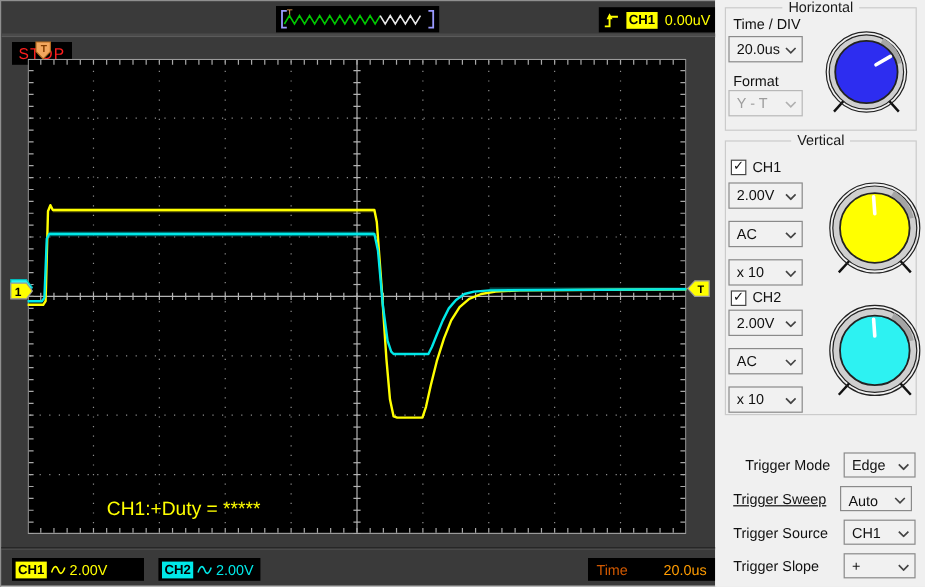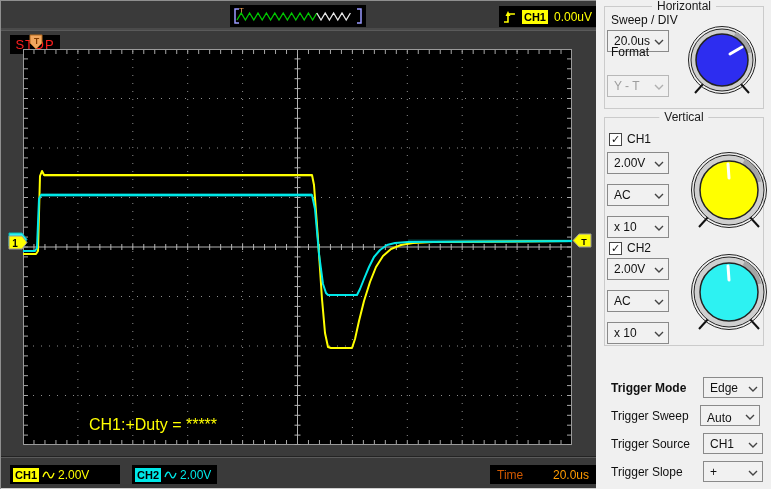--- a/index.html
+++ b/index.html
@@ -414,28 +414,28 @@
       </div>
     </div>
     <div class="scope-bottom-edge"></div>
   </div>
 
   <div class="panel">
 
     <div class="group" style="left:8px;top:6px;width:160px;height:103px;">
       <span class="legend">Horizontal</span>
     </div>
-    <span class="lbl" style="left:15px;top:13px;">Sweep / DIV</span>
+    <span class="lbl" style="left:15px;top:13px;">Time / DIV</span>
     <div class="combo" style="left:11px;top:30px;">
       <span>20.0us</span>
       <svg class="chev" width="10" height="6" viewBox="0 0 10 6">
           <polyline points="1,1 5,5 9,1" fill="none" stroke="#444" stroke-width="1.4"></polyline>
         </svg>
     </div>
-    <span class="lbl" style="left:15px;top:45px;">Format</span>
+    <span class="lbl" style="left:15px;top:61px;">Format</span>
     <div class="combo disabled" style="left:11px;top:75px;">
       <span>Y - T</span>
       <svg class="chev" width="10" height="6" viewBox="0 0 10 6">
           <polyline points="1,1 5,5 9,1" fill="none" stroke="#444" stroke-width="1.4"></polyline>
         </svg>
     </div>
     <svg class="knob" style="left:88px;top:22px;" width="76" height="76" viewBox="-38 -38 76 76">
       <line x1="-18" y1="23" x2="-27" y2="33" stroke="#111" stroke-width="2"></line>
       <line x1="18" y1="23" x2="27" y2="33" stroke="#111" stroke-width="2"></line>
       <circle r="33.5" fill="none" stroke="#222" stroke-width="1"></circle>
@@ -506,28 +506,28 @@
     <svg class="knob" style="left:91px;top:250px;" width="84" height="84" viewBox="-42 -42 84 84">
       <line x1="-20" y1="26" x2="-30" y2="37" stroke="#111" stroke-width="2"></line>
       <line x1="20" y1="26" x2="30" y2="37" stroke="#111" stroke-width="2"></line>
       <circle r="37.5" fill="none" stroke="#222" stroke-width="1"></circle>
       <circle r="35" fill="#cfcfcf" stroke="#222" stroke-width="1"></circle>
       <path d="M 15,-29 A 33,33 0 0 1 30,-8" stroke="#a5a5a5" stroke-width="5" fill="none"></path>
       <circle r="29" stroke="#222" stroke-width="1.5" fill="#2df2f2"></circle>
       <line x1="0" y1="-12" x2="-1" y2="-26" stroke="#fff" stroke-width="3" stroke-linecap="round"></line>
     </svg>
 
-    <span class="lbl" style="left:15px;top:381px;font-weight:bold;">Trigger Mode</span>
+    <span class="lbl" style="left:25px;top:381px;">Trigger Mode</span>
     <div class="combo" style="left:107px;top:377px;width:60px;height:21px;align-items:center;">
       <span>Edge</span>
       <svg class="chev" width="10" height="6" viewBox="0 0 10 6">
           <polyline points="1,1 5,5 9,1" fill="none" stroke="#444" stroke-width="1.4"></polyline>
         </svg>
     </div>
-    <span class="lbl" style="left:15px;top:409px;">Trigger Sweep</span>
+    <span class="lbl" style="left:15px;top:409px;text-decoration:underline;">Trigger Sweep</span>
     <div class="combo" style="left:104px;top:405px;width:60px;height:21px;align-items:flex-end;">
       <span>Auto</span>
       <svg class="chev" width="10" height="6" viewBox="0 0 10 6">
           <polyline points="1,1 5,5 9,1" fill="none" stroke="#444" stroke-width="1.4"></polyline>
         </svg>
     </div>
     <span class="lbl" style="left:15px;top:437px;">Trigger Source</span>
     <div class="combo" style="left:107px;top:433px;width:60px;height:21px;">
       <span>CH1</span>
       <svg class="chev" width="10" height="6" viewBox="0 0 10 6">

